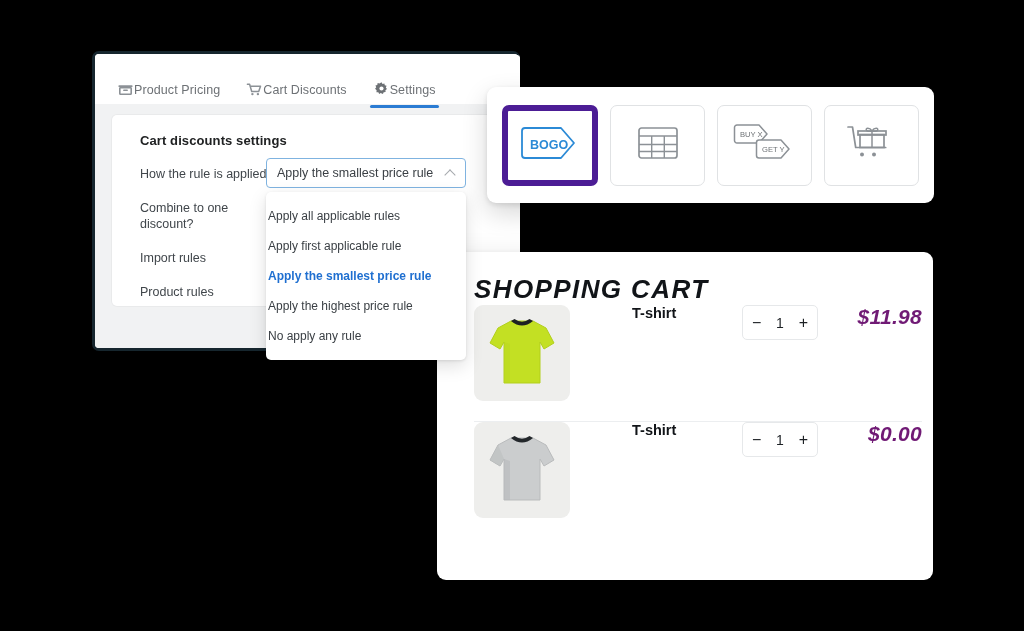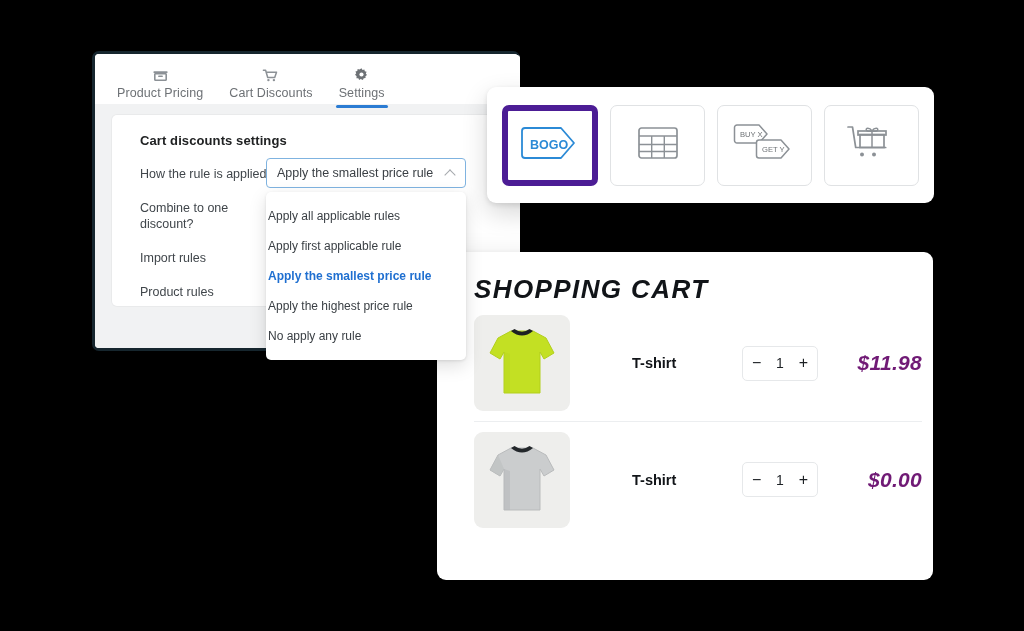--- a/index.html
+++ b/index.html
@@ -20,21 +20,21 @@
     border: 3px solid #16262e;
     border-right: none;
     overflow: hidden;
   }
   #settings-tabbar {
     height: 50px; background: #ffffff;
     display: flex; align-items: flex-end;
     padding-left: 22px; gap: 26px;
   }
   .tab {
-    display: flex; flex-direction: column; align-items: center;
+    display: flex; flex-direction: row; align-items: center;
     padding-bottom: 4px; cursor: pointer; position: relative;
   }
   .tab .tab-ico { height: 17px; margin-bottom: 3px; display:flex; align-items:flex-end; }
   .tab .tab-label {
     font-size: 12.5px; color: #6d7175; white-space: nowrap; letter-spacing: .1px;
   }
   .tab.active .tab-label { color: #5c6ac4; color:#6d7175; }
   .tab.active::after {
     content: ""; position: absolute; left: -3px; right: -3px; bottom: -4px;
     height: 3px; background: #2b7cd3; border-radius: 2px;
@@ -108,21 +108,21 @@
     width: 496px; height: 328px;
     background: #ffffff; border-radius: 9px;
     box-shadow: 0 3px 7px rgba(0,0,0,.12), 0 14px 34px rgba(0,0,0,.20);
     padding: 22px 11px 0 37px;
   }
   #cart-title {
     font-size: 26px; font-weight: bold; font-style: italic;
     letter-spacing: 1.4px; color: #111418;
     font-family: "Liberation Sans", sans-serif;
   }
-  .cart-row { display: flex; align-items: center; height: 116px; }
+  .cart-row { display: flex; height: 116px; }
   .cart-row + .cart-row { border-top: 1px solid #eceef0; }
   .thumb {
     width: 96px; height: 96px; background: #eeeeec; border-radius: 9px;
     display: flex; align-items: center; justify-content: center; flex-shrink: 0;
   }
   .item-name {
     font-size: 14.5px; font-weight: bold; color: #111418;
     margin-left: 62px; width: 110px;
   }
   .stepper {

